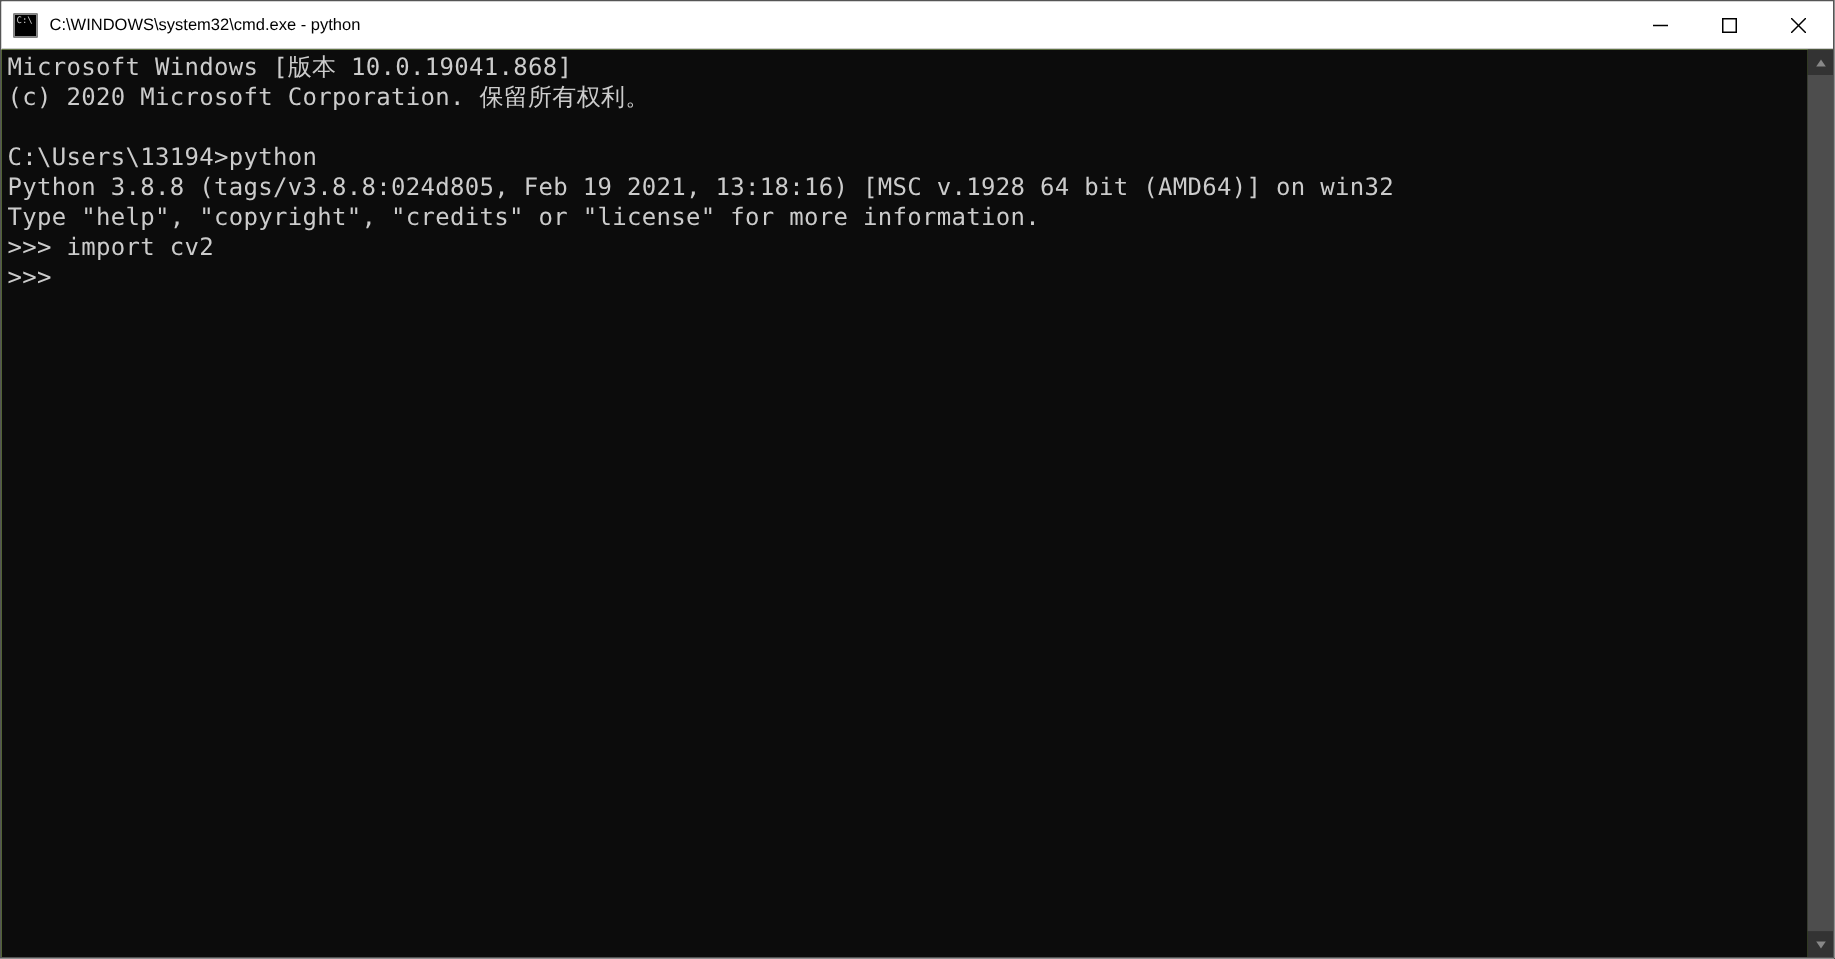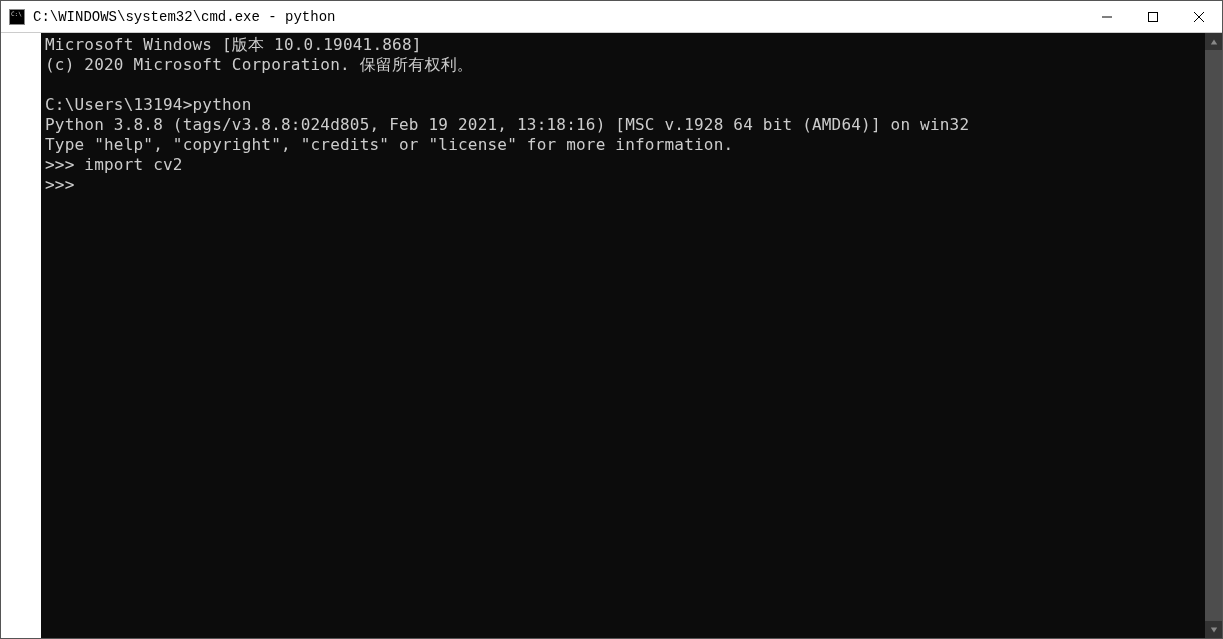--- a/index.html
+++ b/index.html
@@ -42,25 +42,24 @@
       position: absolute;
       color: #ccc;
       font-size: 6px;
       font-family: monospace;
       top: 1px;
       left: 1px;
       line-height: 6px;
     }
     .titlebar-text {
       flex: 1;
-      font-size: 14px;
+      font-size: 11px;
       color: #000000;
       white-space: nowrap;
       overflow: hidden;
-      font-family: Liberation Mono, monospace;
     }
     .window-controls {
       display: flex;
       height: 100%;
     }
     .win-btn {
       width: 46px;
       height: 100%;
       display: flex;
       align-items: center;
@@ -70,21 +69,20 @@
       cursor: pointer;
     }
     .win-btn svg { width: 10px; height: 10px; }
     .win-btn svg * { stroke: #000; stroke-width: 1; fill: none; }
 
     .client-area {
       flex: 1;
       display: flex;
       background: #84cc16;
       position: relative;
-      margin-left: 40px;
     }
     .terminal {
       flex: 1;
       background: #0c0c0c;
       color: #cccccc;
       font-family: "NSimSun","SimSun","Consolas",monospace;
       font-size: 16px;
       line-height: 20px;
       padding: 2px 4px;
       white-space: pre;

